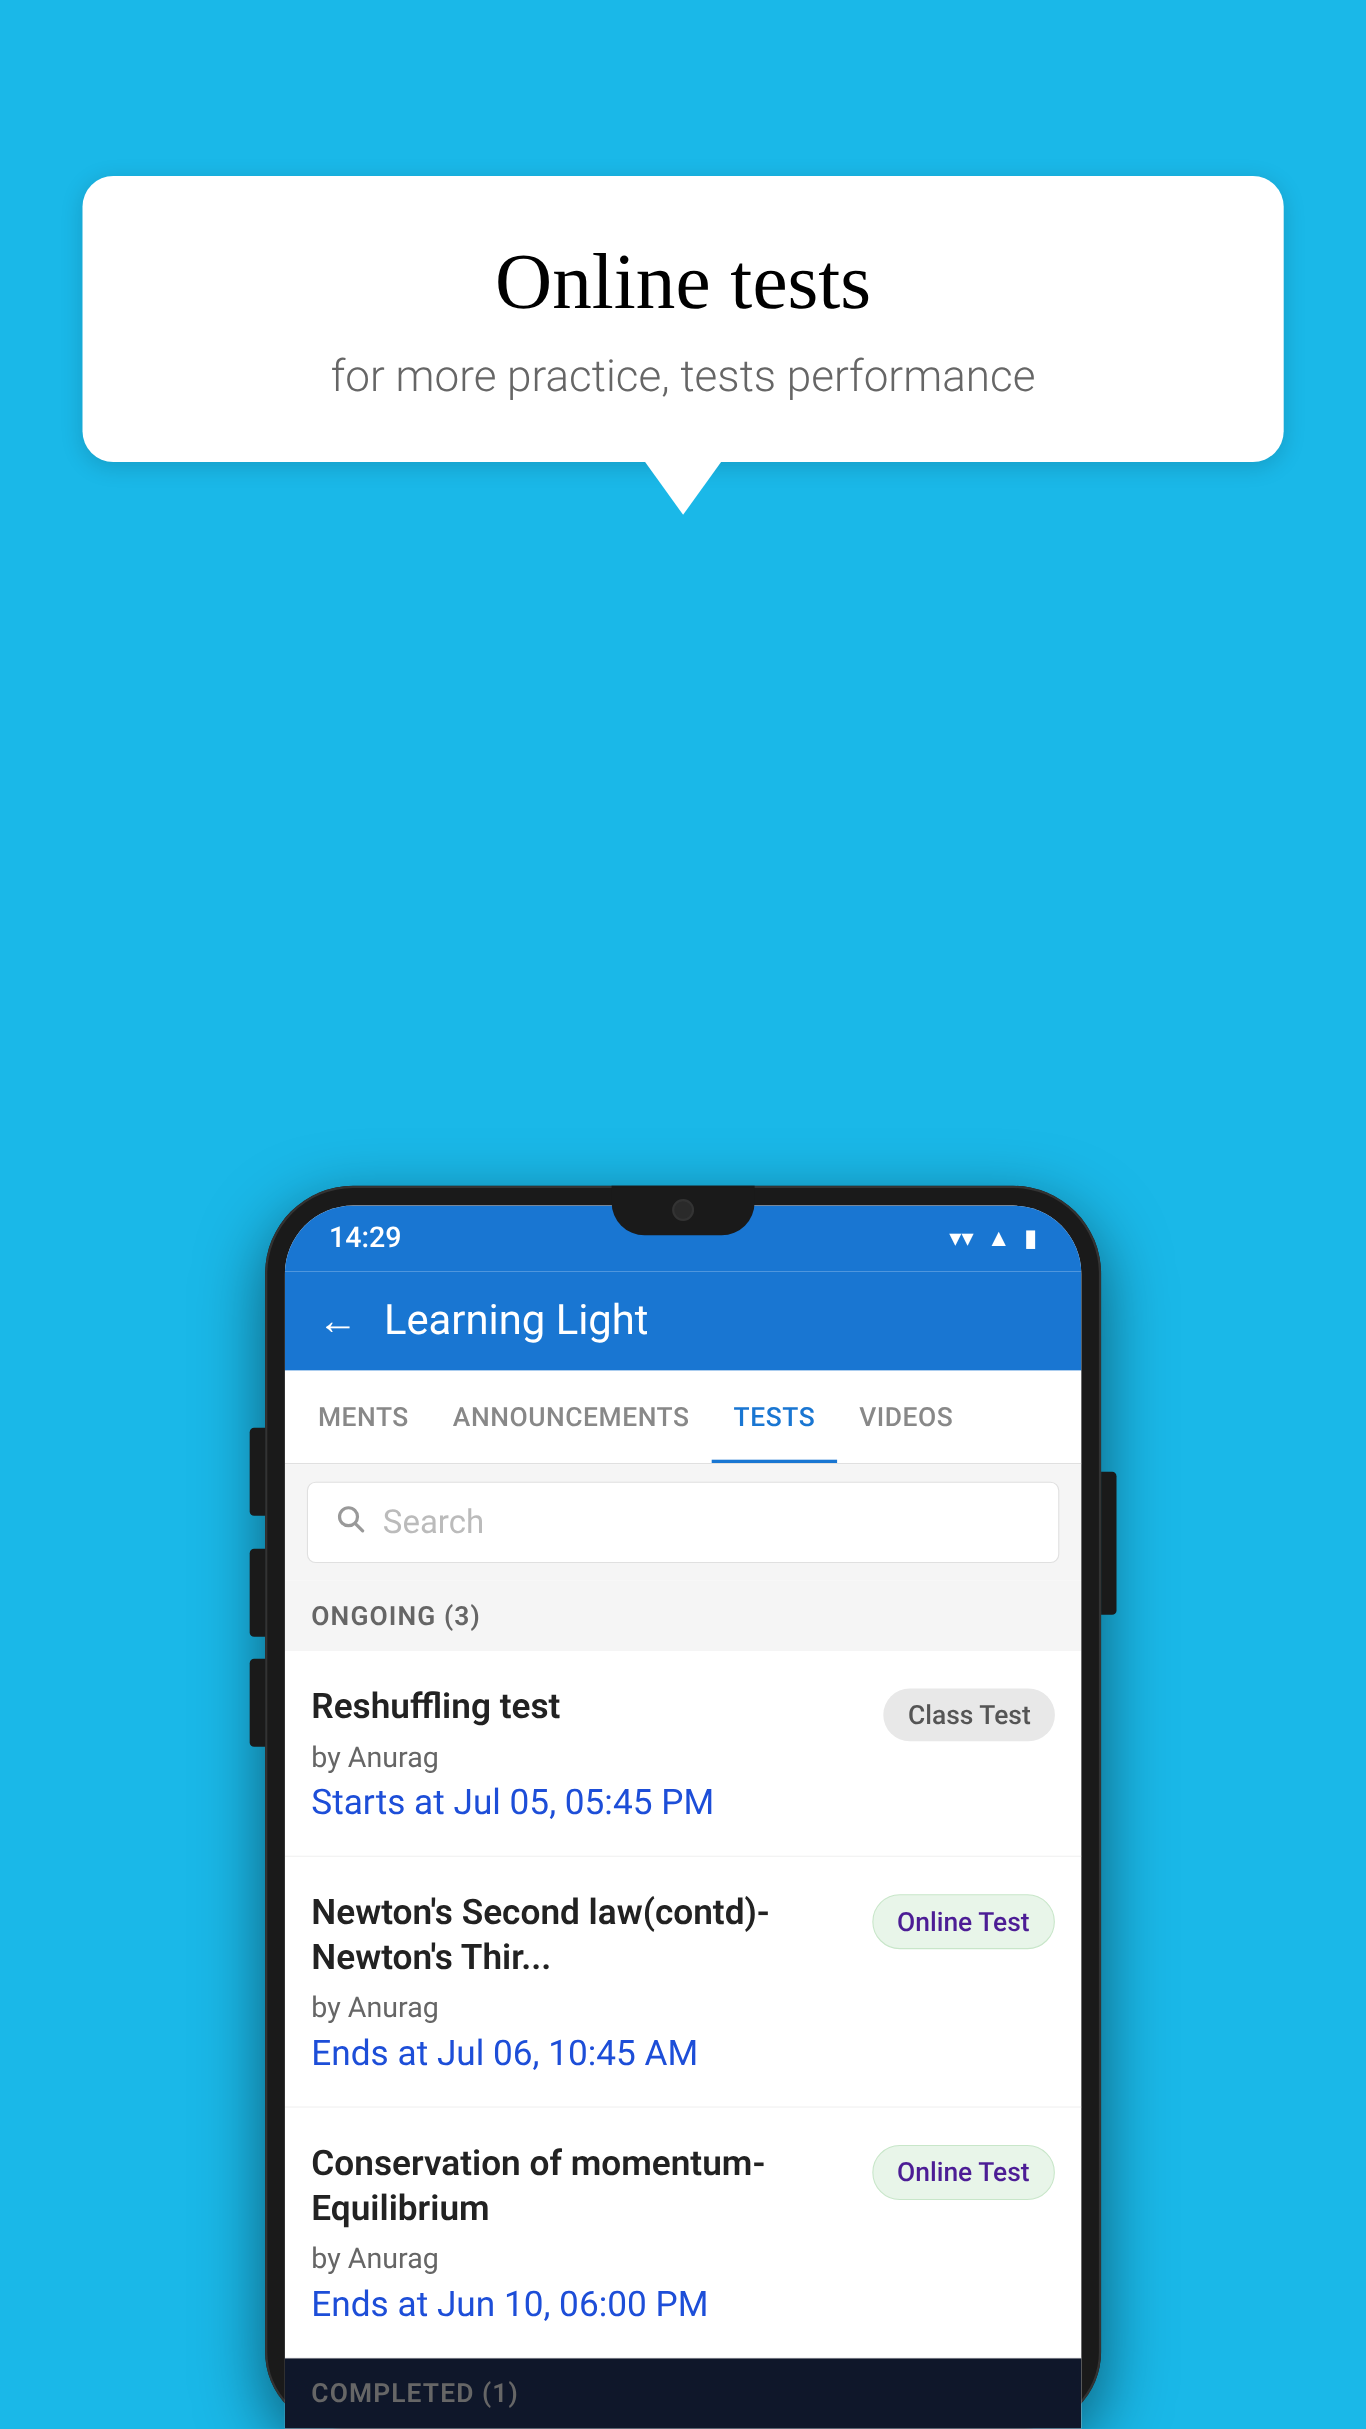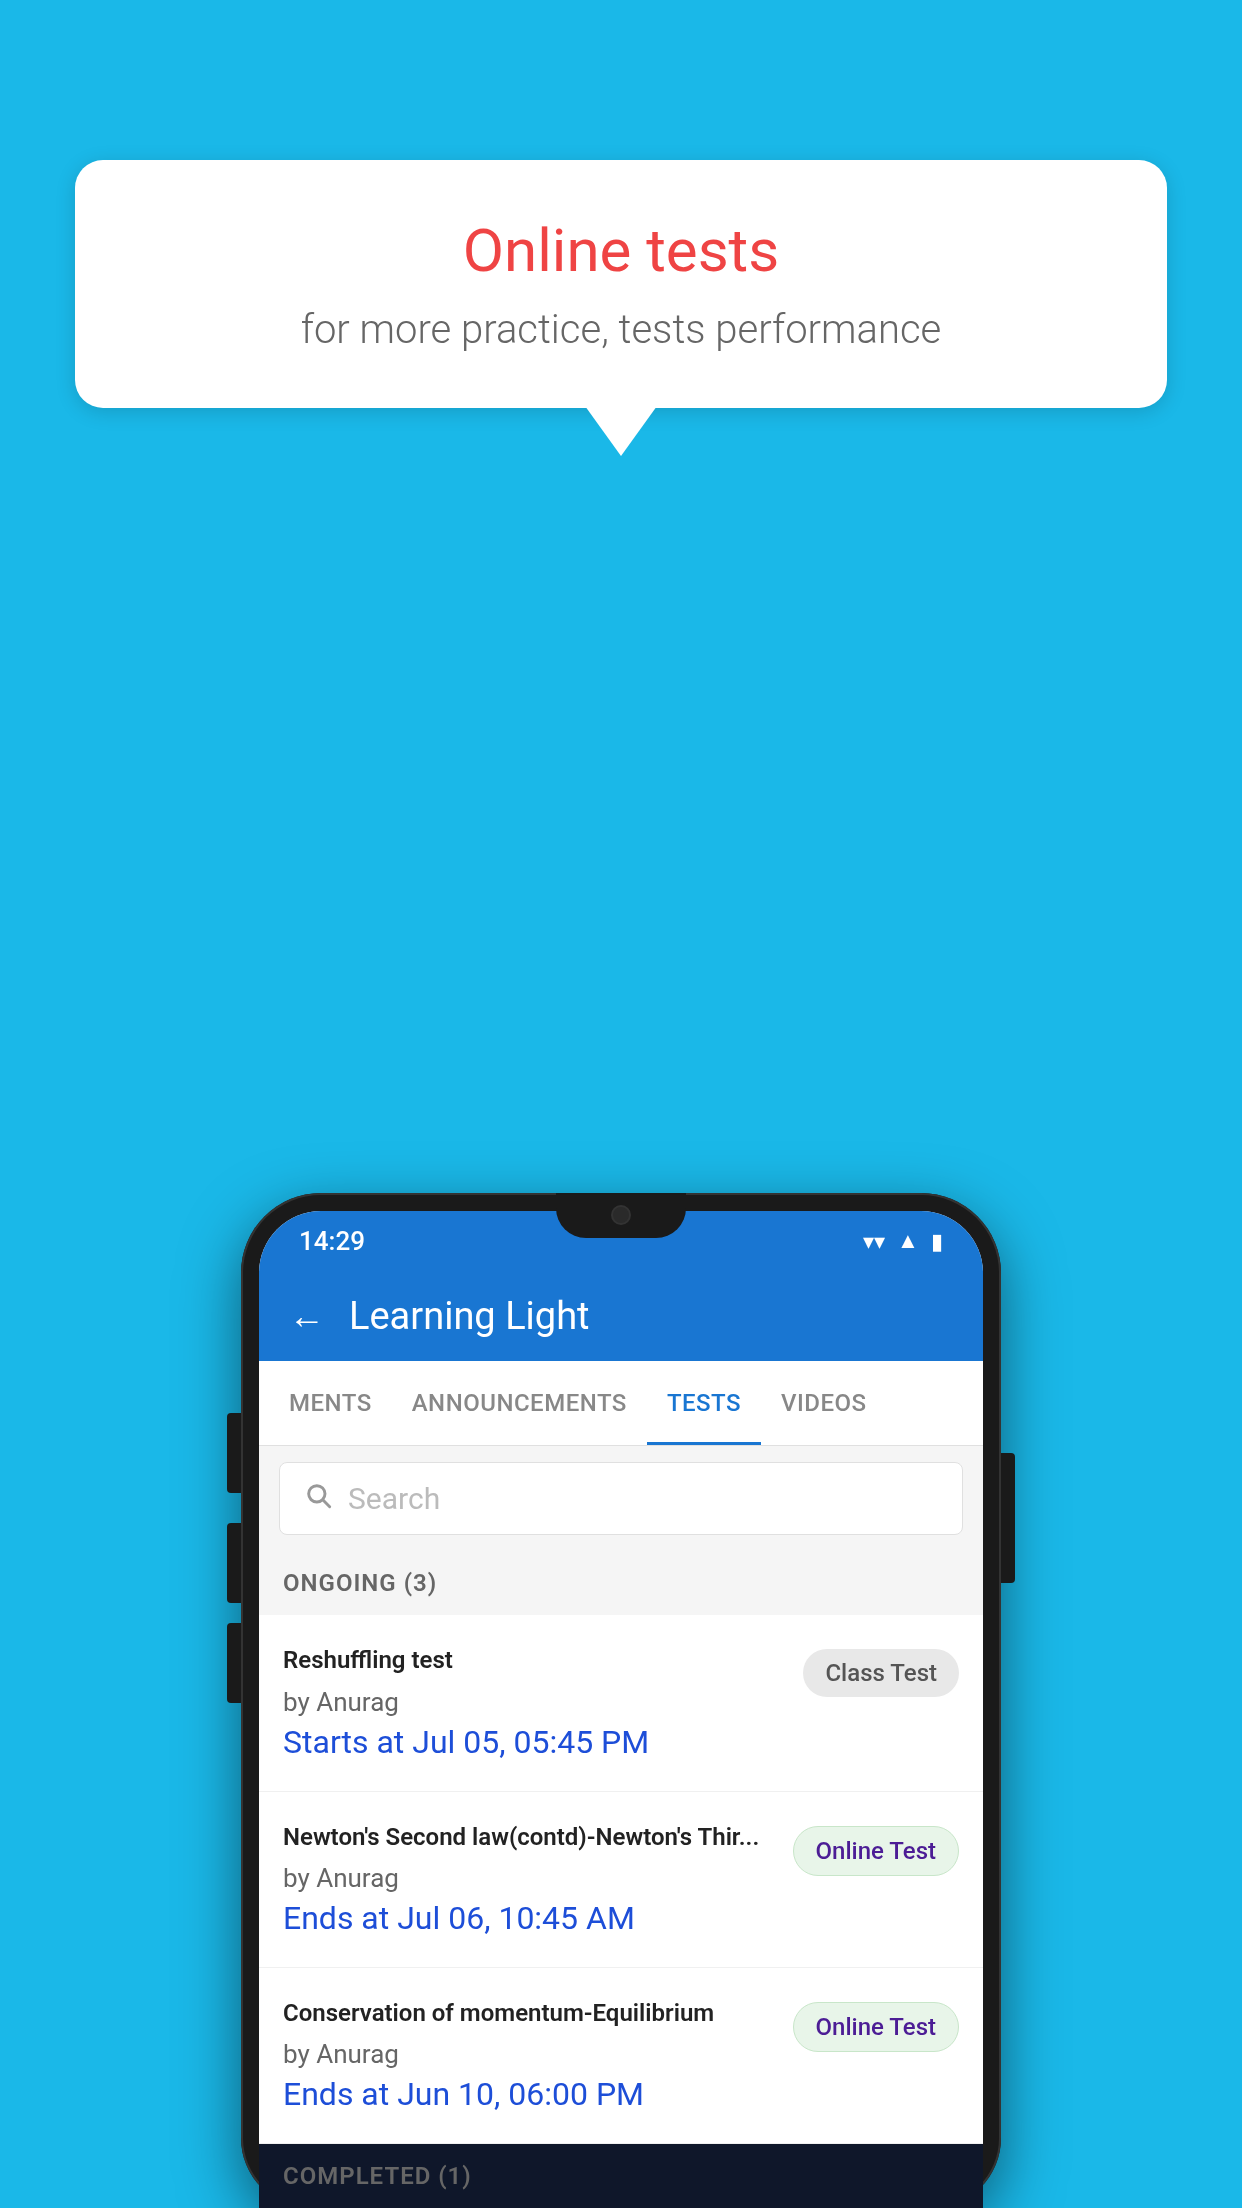--- a/index.html
+++ b/index.html
@@ -39,24 +39,25 @@
       left: 50%;
       transform: translateX(-50%);
       width: 0;
       height: 0;
       border-left: 36px solid transparent;
       border-right: 36px solid transparent;
       border-top: 50px solid white;
     }
 
     .speech-bubble-title {
-      font-size: 60px;
-      color: #ef4444;
+      font-size: 72px;
+      color: #000000;
       font-weight: 400;
       margin-bottom: 20px;
+      font-family: Liberation Serif, serif;
     }
 
     .speech-bubble-subtitle {
       font-size: 40px;
       color: #666;
       font-weight: 300;
     }
 
     
     .phone-wrapper {
@@ -262,21 +263,21 @@
       justify-content: space-between;
       align-items: flex-start;
     }
 
     .test-info {
       flex: 1;
       margin-right: 20px;
     }
 
     .test-name {
-      font-size: 24px;
+      font-size: 32px;
       font-weight: 600;
       color: #222;
       margin-bottom: 10px;
       line-height: 1.3;
     }
 
     .test-by {
       font-size: 26px;
       color: #666;
       margin-bottom: 6px;

